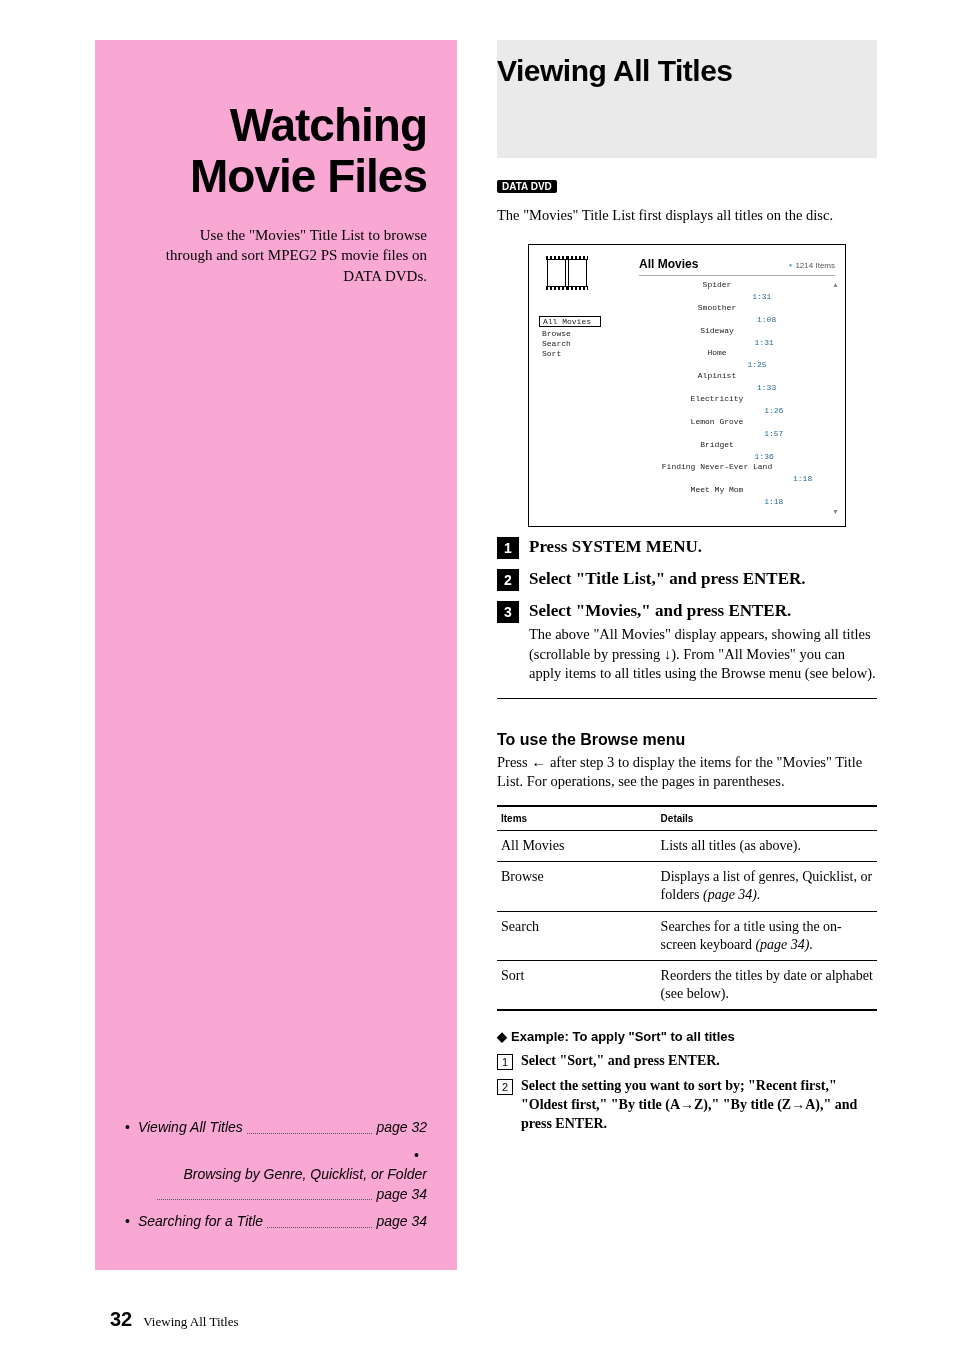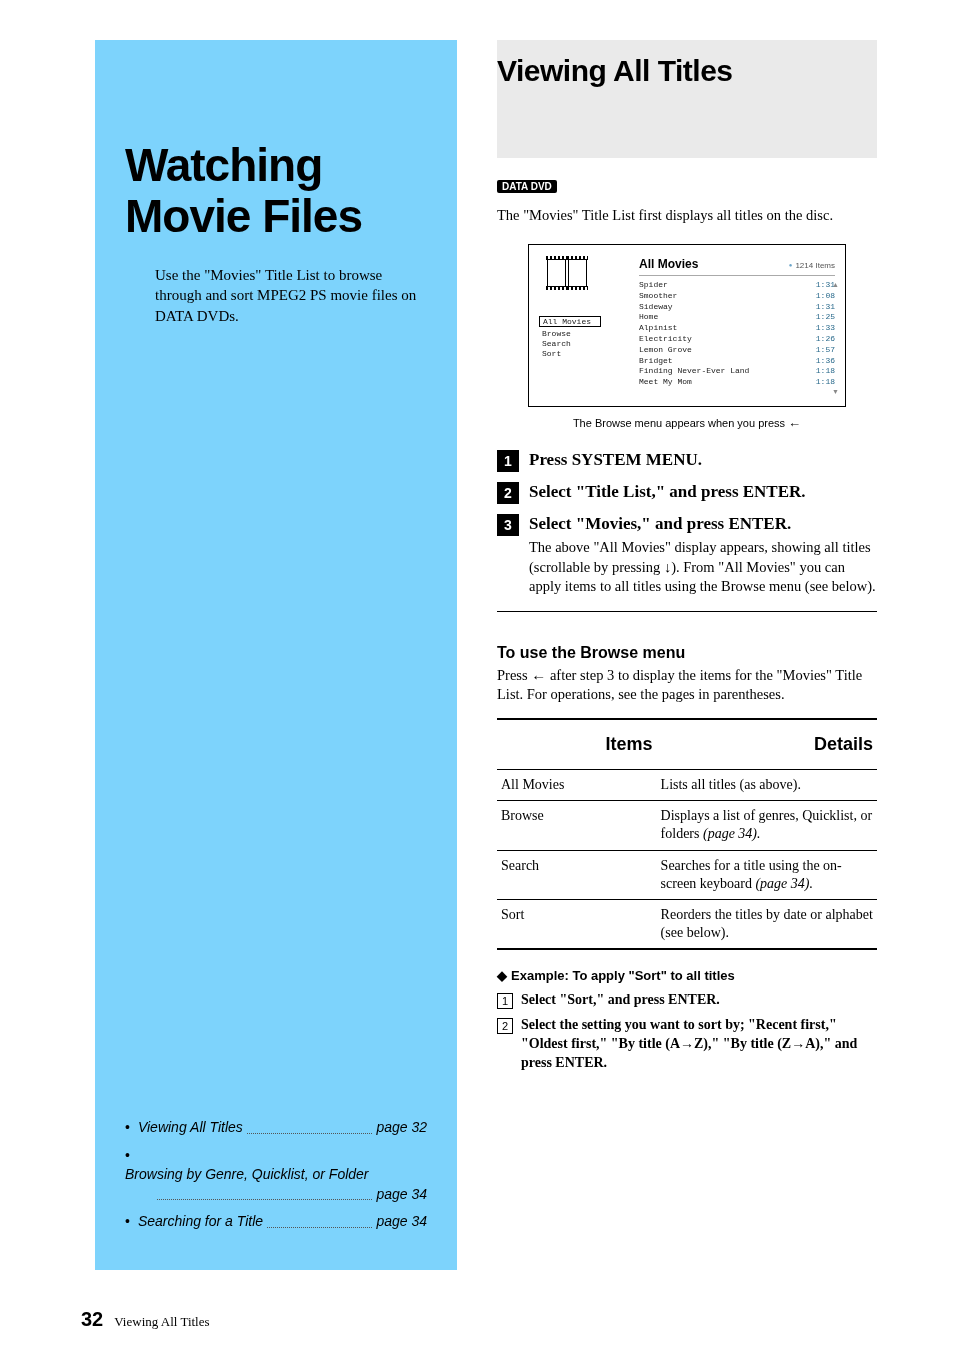--- a/index.html
+++ b/index.html
@@ -1,18 +1,18 @@
 <!DOCTYPE html>
 <html><head>
 <meta charset="utf-8">
 <style>
   * { box-sizing: border-box; margin: 0; padding: 0; }
   body { font-family: "Times New Roman", Times, serif; font-size: 15px; color: #000; background: #fff; }
   .page { width: 954px; height: 1351px; position: relative; margin: 0 auto; }
-  .sidebar { position: absolute; left: 95px; top: 40px; width: 362px; height: 1230px; background: #7dd3fc; padding: 100px 30px 30px 30px; }
+  .sidebar { position: absolute; left: 95px; top: 40px; width: 362px; height: 1230px; background: #f9a8d4; padding: 60px 30px 30px 30px; text-align: right; }
   .sidebar h1 { font-family: Arial, Helvetica, sans-serif; font-weight: 900; font-size: 46px; line-height: 1.1; letter-spacing: -1px; margin-bottom: 24px; }
   .sidebar .intro { font-size: 15px; line-height: 1.35; padding-left: 30px; }
   .sidebar .toc { position: absolute; bottom: 30px; left: 30px; right: 30px; font-family: Arial, Helvetica, sans-serif; font-style: italic; font-size: 14px; }
   .sidebar .toc li { list-style: none; margin: 8px 0; line-height: 1.4; display: flex; }
   .sidebar .toc li::before { content: "•"; font-style: normal; margin-right: 8px; }
   .sidebar .toc li .lbl { flex: 0 0 auto; }
   .sidebar .toc li .dots { flex: 1; border-bottom: 1px dotted #555; margin: 0 4px 4px 4px; }
   .sidebar .toc li .pg { flex: 0 0 auto; }
   .sidebar .toc li.wrap { display:block; }
   .sidebar .toc li.wrap .line2 { display:flex; padding-left:28px; }
@@ -29,53 +29,53 @@
   .ss-filmicon div { flex:1; border:1.5px solid #000; position:relative; }
   .ss-filmicon div::before, .ss-filmicon div::after { content:""; position:absolute; left:-2px; right:-2px; height:4px; background: repeating-linear-gradient(90deg,#000 0 2px, transparent 2px 4px); }
   .ss-filmicon div::before{ top:-4px; } .ss-filmicon div::after{ bottom:-4px; }
   .ss-nav .sel { border:0.5px solid #000; padding:0 3px; display:inline-block; width:62px; }
   .ss-nav div { margin:1px 0; padding:0 3px;}
   .ss-right { margin-left: 100px; }
   .ss-head { display:flex; justify-content:space-between; align-items:baseline; border-bottom:0.5px solid #aaa; padding-bottom:4px; margin-bottom:4px;}
   .ss-head .t { font-family: Arial, sans-serif; font-weight:bold; font-size:12px; }
   .ss-head .c { font-family: Arial, sans-serif; font-size:8px; color:#555;text-align:center; }
   .ss-head .c::before { content:"●"; font-size:6px; position:relative; top:-1px; margin-right:3px; color:#6ba4c8;}
-  .ss-row { display:flex; justify-content:space-between; font-family:"Courier New", monospace; font-size:8px; color:#222; line-height:1.35; }
-  .ss-row .d { width:40px; text-align:right; color:#2a6a8c;}
+  .ss-row { display:flex; justify-content:center; font-family:"Courier New", monospace; font-size:8px; color:#222; line-height:1.35; }
+  .ss-row .d { width:40px; text-align:right; color:#2a6a8c;margin-top:12px;}
   .ss-arrows { position:absolute; right:6px; font-size:7px; color:#888; }
   .ss-arrows.up { top:36px; } .ss-arrows.dn { bottom:10px; }
   .caption { font-family: Arial, sans-serif; font-size: 11px; text-align:center; margin: 4px auto 20px; }
   .caption .arrow { font-size: 13px; }
 
   .steps { }
   .step { margin: 10px 0; }
   .step-h { display:flex; align-items:flex-start; gap:10px; }
   .step-num { flex:0 0 22px; height:22px; background:#000; color:#fff; font-family: Arial, sans-serif; font-weight:bold; font-size:14px; text-align:center; line-height:22px; }
   .step-title { font-weight:bold; font-size:17px; }
   .step-body { margin-left: 32px; font-size:14.5px; line-height:1.35; margin-top:2px;}
   .darrow { font-size: 15px; font-weight:bold; }
   .hr { border-top: 0.5px solid #000; margin: 14px 0; }
 
   .sub-h { font-family: Arial, Helvetica, sans-serif; font-weight:bold; font-size:16px; margin: 32px 0 4px 0; }
   .sub-p { font-size:14.5px; line-height:1.3; margin-bottom:14px; }
 
   table.items { width:100%; border-collapse: collapse; font-size:14px; }
-  table.items th { font-family: Arial, sans-serif; font-weight:bold; font-size:18px; text-align:right; border-top:2px solid #000; border-bottom:0.5px solid #000; padding:14px 4px; }
+  table.items th { font-family: Arial, sans-serif; font-weight:bold; font-size:10px; text-align:left; border-top:2px solid #000; border-bottom:0.5px solid #000; padding:6px 4px; }
   table.items td { border-bottom:0.5px solid #000; padding:6px 4px; vertical-align:top; line-height:1.3; }
   table.items tr:last-child td { border-bottom:2px solid #000; }
   table.items td:first-child { width: 42%; }
   .pref { font-style: italic; }
 
   .ex-h { font-family: Arial, sans-serif; font-weight:bold; font-size:13px; margin: 18px 0 8px 0; }
   .ex-h::before { content:"◆"; margin-right:4px; }
   .ex-step { display:flex; gap:8px; margin:6px 0; font-size:14px; }
   .ex-num { flex:0 0 16px; height:16px; border:1px solid #000; font-family: Arial,sans-serif; font-size:11px; text-align:center; line-height:14px; font-weight:normal; margin-top:2px;}
   .ex-body { font-weight:bold; line-height:1.35; }
 
-  .footer { position:absolute; left:81px; bottom:20px; font-size:13px; }
+  .footer { position:absolute; left:110px; bottom:20px; font-size:13px; }
   .footer .pn { font-family: Arial, sans-serif; font-weight:bold; font-size:20px; margin-right:8px; }
 </style>
 </head>
 <body>
 
 <div class="page">
 
   <aside class="sidebar">
     <h1>Watching Movie Files</h1>
     <p class="intro">Use the "Movies" Title List to browse through and sort  MPEG2 PS movie files on DATA DVDs.</p>
@@ -163,23 +163,20 @@
             <span>Finding Never-Ever Land</span>
             <span class="d">1:18</span>
           </div>
         <div class="ss-row">
             <span>Meet My Mom</span>
             <span class="d">1:18</span>
           </div>
         <span class="ss-arrows dn">▼</span>
       </div>
     </div>
-    <div class="caption">
-      <span>The Browse menu appears when you press </span><span class="arrow">←</span>
-    </div>
 
     <div class="steps">
       <div class="step">
         <div class="step-h">
           <div class="step-num">1</div>
           <div class="step-title">Press SYSTEM MENU.</div>
         </div>
       </div>
       <div class="step">
         <div class="step-h">

